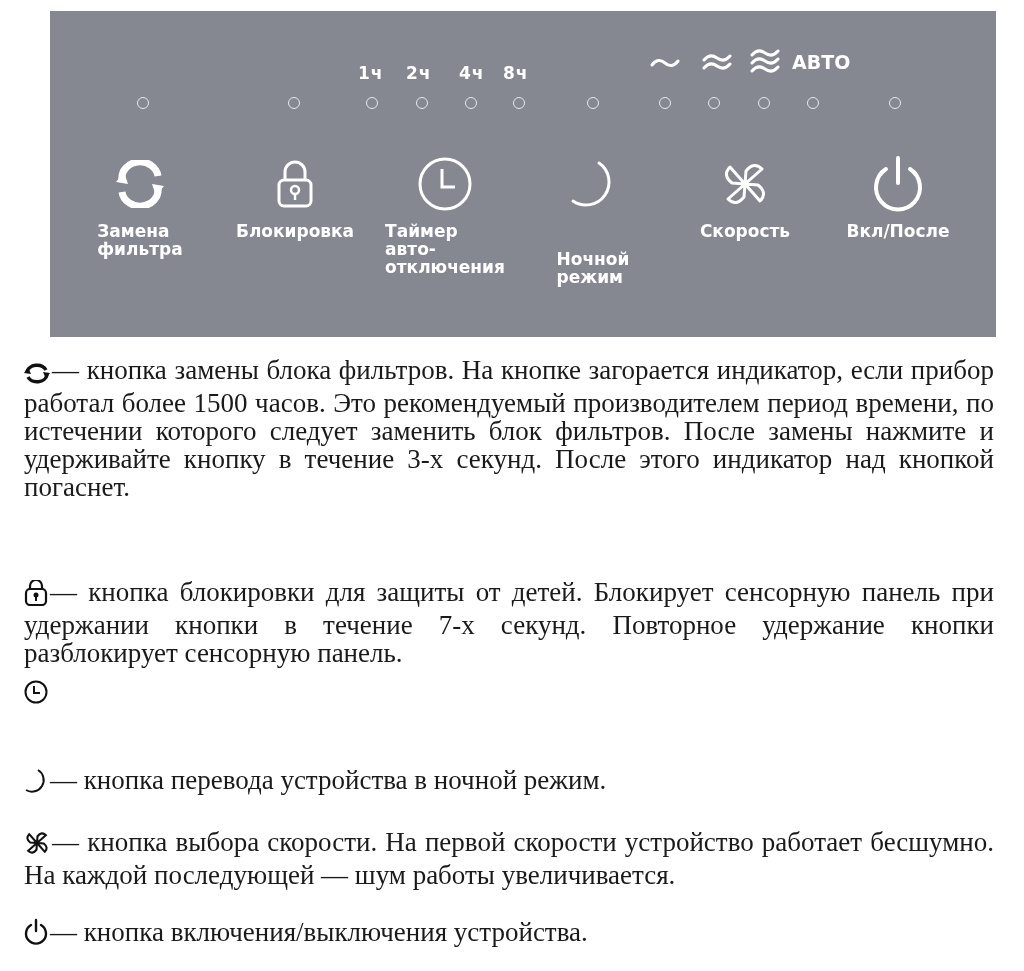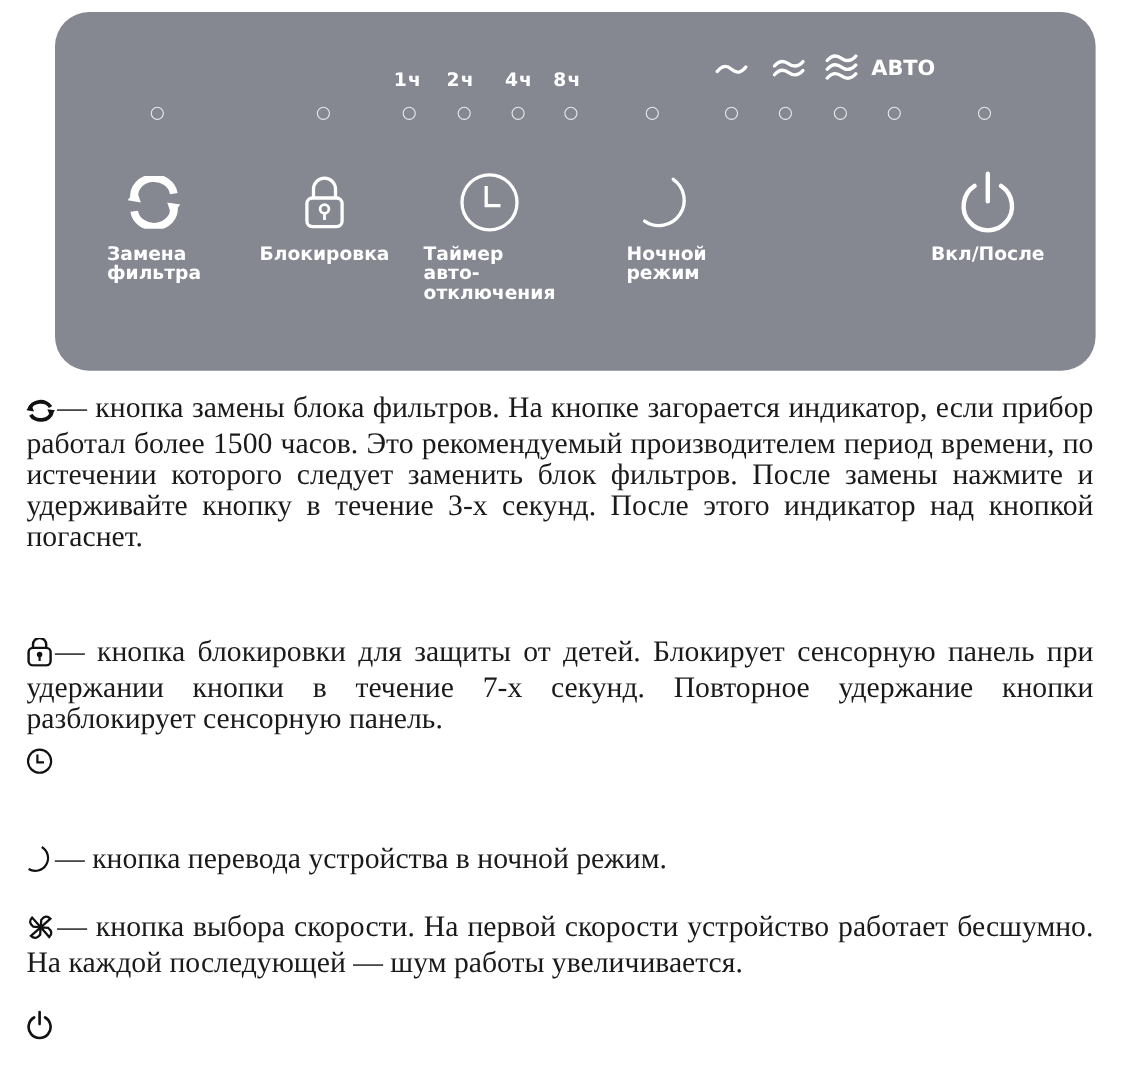--- a/index.html
+++ b/index.html
@@ -1,19 +1,19 @@
 <!DOCTYPE html>
 <html><head>
 <meta charset="utf-8">
 <style>
   html, body { margin: 0; padding: 0; background: #ffffff; }
   body { width: 1024px; height: 971px; position: relative; overflow: hidden; font-family: "Liberation Serif", serif; color: #1a1a1a; }
 
   
-  .panel { position: absolute; left: 50px; top: 11px; width: 946px; height: 326px; background: #858791; border-radius: 31px; }
+  .panel { position: absolute; left: 50px; top: 11px; width: 946px; height: 326px; background: #858791; }
   .ind-label { position: absolute; color: #fff; font-family: "DejaVu Sans", sans-serif; font-weight: bold; font-size: 17px; letter-spacing: 1px; white-space: nowrap; }
   .led { position: absolute; width: 12px; height: 12px; border: 1.5px solid #e8e8ec; border-radius: 50%; box-sizing: border-box; }
   .btn { position: absolute; display: flex; flex-direction: column; align-items: center; }
   .btn .ico { width: 60px; height: 60px; display: flex; align-items: center; justify-content: center; }
   .btn .lbl { margin-top: 8px; color: #fff; font-family: "DejaVu Sans", sans-serif; font-weight: bold; font-size: 17px; line-height: 18px; text-align: left; white-space: pre-line; }
 
   
   .desc { position: absolute; left: 24px; width: 970px; font-size: 27px; line-height: 28px; text-align: justify; }
   .desc .di { display: inline-block; vertical-align: -5px; margin-right: 2px; }
 </style>
@@ -84,30 +84,43 @@
       <svg width="56" height="56" viewBox="0 0 56 56">
         <circle cx="28" cy="28" r="25" stroke="#fff" stroke-width="3" fill="none"></circle>
         <path d="M25 13 V31 H38" stroke="#fff" stroke-width="3" fill="none"></path>
       </svg>
     </div>
     <div class="lbl">Таймер
 авто-
 отключения</div>
   </div>
 
-  <div class="btn" style="left:501px;top:143px;width:110px;">
+  <div class="btn" style="left:488px;top:143px;width:110px;gap:28px;">
     <div class="ico">
       <svg width="48" height="50" viewBox="0 0 48 50">
         <path d="M30 4 A22 22 0 0 1 4 42 A20 20 0 0 0 30 4 Z" stroke="#fff" stroke-width="3" fill="none" stroke-linejoin="round"></path>
       </svg>
     </div>
     <div class="lbl">Ночной
 режим</div>
   </div>
 
+  <div class="btn" style="left:635px;top:143px;width:120px;">
+    <div class="ico">
+      <svg width="50" height="50" viewBox="0 0 50 50">
+        <g stroke="#fff" stroke-width="3" fill="none" stroke-linejoin="round">
+          <path d="M25 25 L10 8 Q2 16 12 24 Z"></path>
+          <path d="M25 25 L42 10 Q34 2 26 12 Z"></path>
+          <path d="M25 25 L40 42 Q48 34 38 26 Z"></path>
+          <path d="M25 25 L8 40 Q16 48 24 38 Z"></path>
+        </g>
+      </svg>
+    </div>
+    <div class="lbl">Скорость</div>
+  </div>
 
   <div class="btn" style="left:778px;top:143px;width:140px;">
     <div class="ico">
       <svg width="54" height="58" viewBox="0 0 54 58">
         <path d="M15 14 A22 22 0 1 0 39 14" stroke="#fff" stroke-width="4" fill="none" stroke-linecap="round"></path>
         <line x1="27" y1="3" x2="27" y2="28" stroke="#fff" stroke-width="4" stroke-linecap="round"></line>
       </svg>
     </div>
     <div class="lbl">Вкл/После</div>
   </div>
@@ -164,14 +177,14 @@
       </svg>
   </span><span>— кнопка выбора скорости. На первой скорости устройство работает бесшумно. На каждой последующей — шум работы увеличивается.</span>
 </p>
 
 <p class="desc" style="top:918px;margin:0;">
   <span class="di">
     <svg width="24" height="28" viewBox="0 0 24 28">
         <path d="M7 7 A10 10 0 1 0 17 7" stroke="#111" stroke-width="2.4" fill="none" stroke-linecap="round"></path>
         <line x1="12" y1="2" x2="12" y2="13" stroke="#111" stroke-width="2.4" stroke-linecap="round"></line>
       </svg>
-  </span>
+  </span><span>— кнопка включения/выключения устройства.</span>
 </p>
 
 </body></html>

